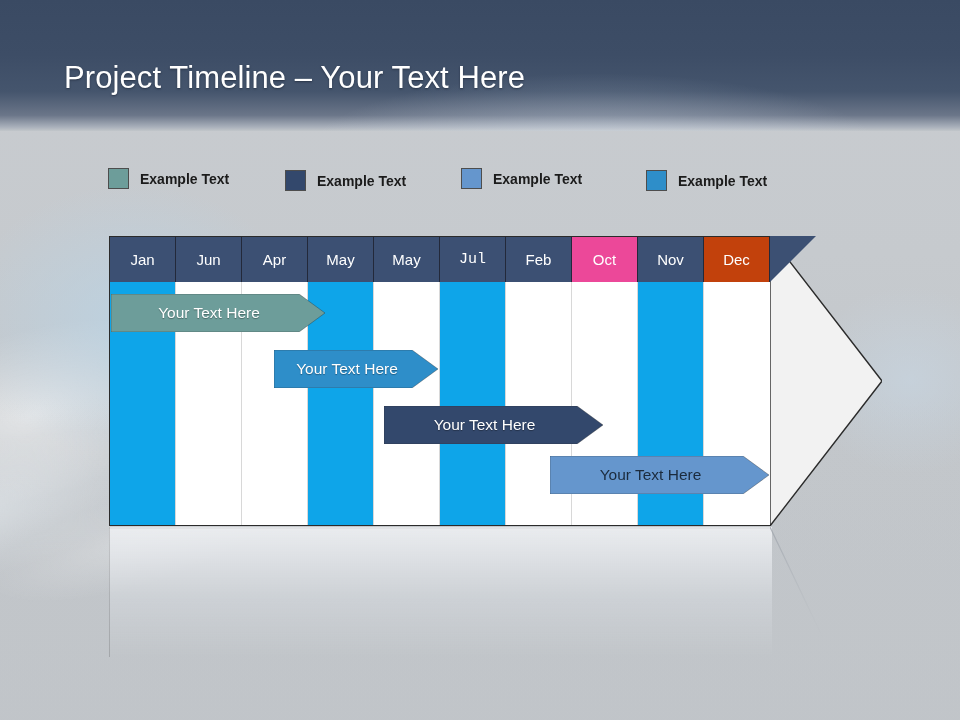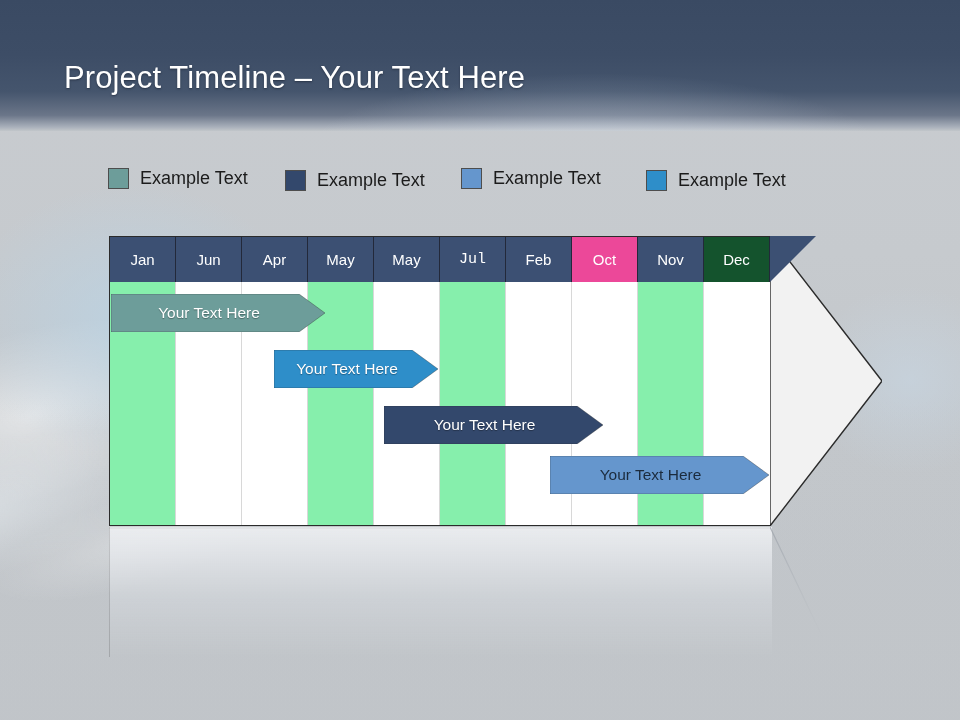--- a/index.html
+++ b/index.html
@@ -56,42 +56,42 @@
   .title .strong{font-weight:normal;}
   .title .light{font-weight:normal;}
 
   
   .legend{position:absolute;left:0;top:0;width:960px;height:0;}
   .legend-item{position:absolute;display:flex;align-items:center;gap:11px;}
   .legend-swatch{
     width:21px;height:21px;border:1px solid #4d4d4d;box-sizing:border-box;
   }
   .legend-label{
-    font-size:18px;font-weight:normal;color:#1b1b1b;white-space:nowrap;
+    font-size:14px;font-weight:bold;color:#1b1b1b;white-space:nowrap;
   }
 
   
   #chart{position:absolute;left:109px;top:236px;width:772px;height:290px;}
 
   .arrow-body{
     position:absolute;left:0;top:0;width:662px;height:290px;
     background:#ffffff;
     border:1px solid #2b2b2b;
     box-sizing:border-box;
   }
   
   .arrow-head{
     position:absolute;left:661px;top:0;width:112px;height:290px;
   }
   .arrow-head svg{display:block;}
 
   
   .cols{position:absolute;left:1px;top:1px;width:660px;height:288px;display:flex;}
   .col{flex:1 1 0;position:relative;height:100%;}
-  .col.odd{background:#86efac;text-align:center;}
+  .col.odd{background:#0ea5e9;text-align:center;}
   .col.even{background:#ffffff;}
   .col-head{
     height:45px;background:#3c5073;
     border-right:1px solid #23293a;
     box-sizing:border-box;
     display:flex;align-items:center;justify-content:center;
     color:#ffffff;font-size:15px;
   }
   .col:first-child .col-head{border-left:none;}
   .col-sep{
@@ -200,21 +200,21 @@
         </div>
         <div class="col even">
           <div class="col-head" style="background: #ec4899; color: rgb(255, 255, 255);">Oct</div>
           <div class="col-sep"></div>
         </div>
         <div class="col odd">
           <div class="col-head" style="background: rgb(60, 80, 115); color: rgb(255, 255, 255);">Nov</div>
           <div class="col-sep"></div>
         </div>
         <div class="col even">
-          <div class="col-head" style="background: #14532d; color: rgb(255, 255, 255);">Dec</div>
+          <div class="col-head" style="background: #c2410c; color: rgb(255, 255, 255);">Dec</div>
         </div>
       </div>
 
     <div class="arrow-head">
       <svg width="112" height="290" viewBox="0 0 112 290">
         <polygon points="0,0 0,290 112,145" fill="#f2f2f2" stroke="#2b2b2b" stroke-width="1.4"></polygon>
       </svg>
     </div>
 
     <div class="head-wedge">

